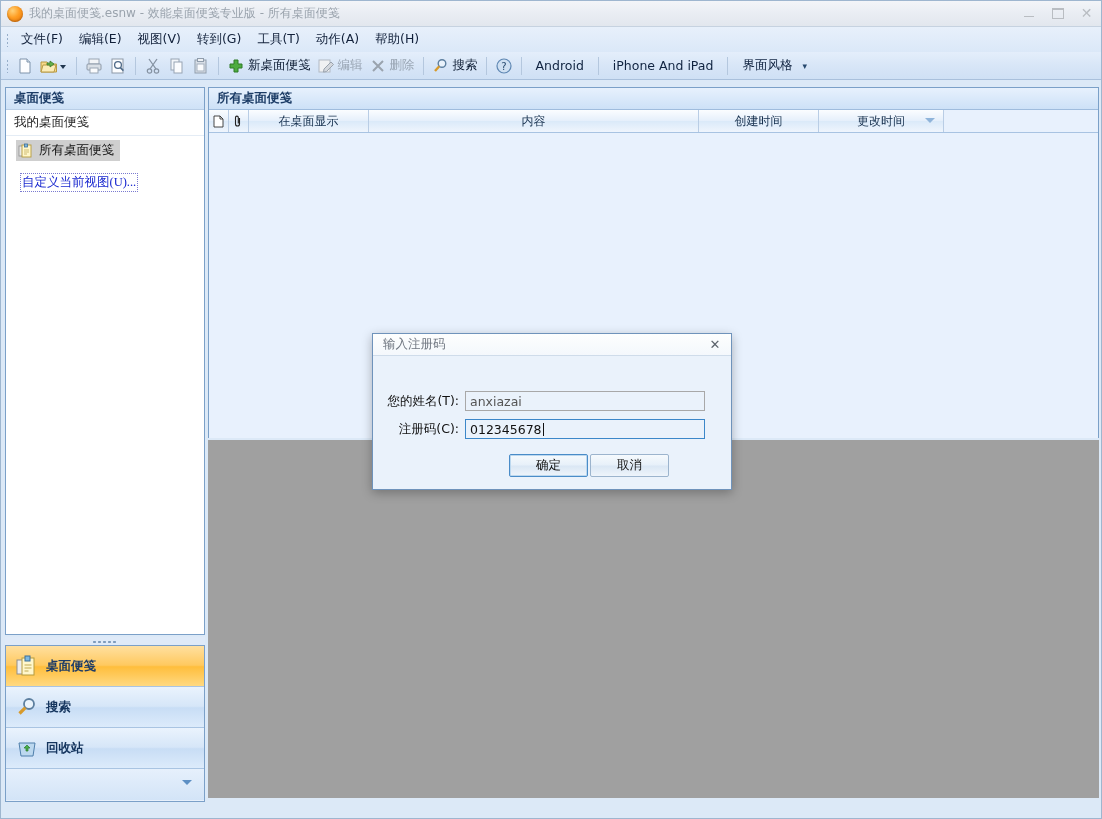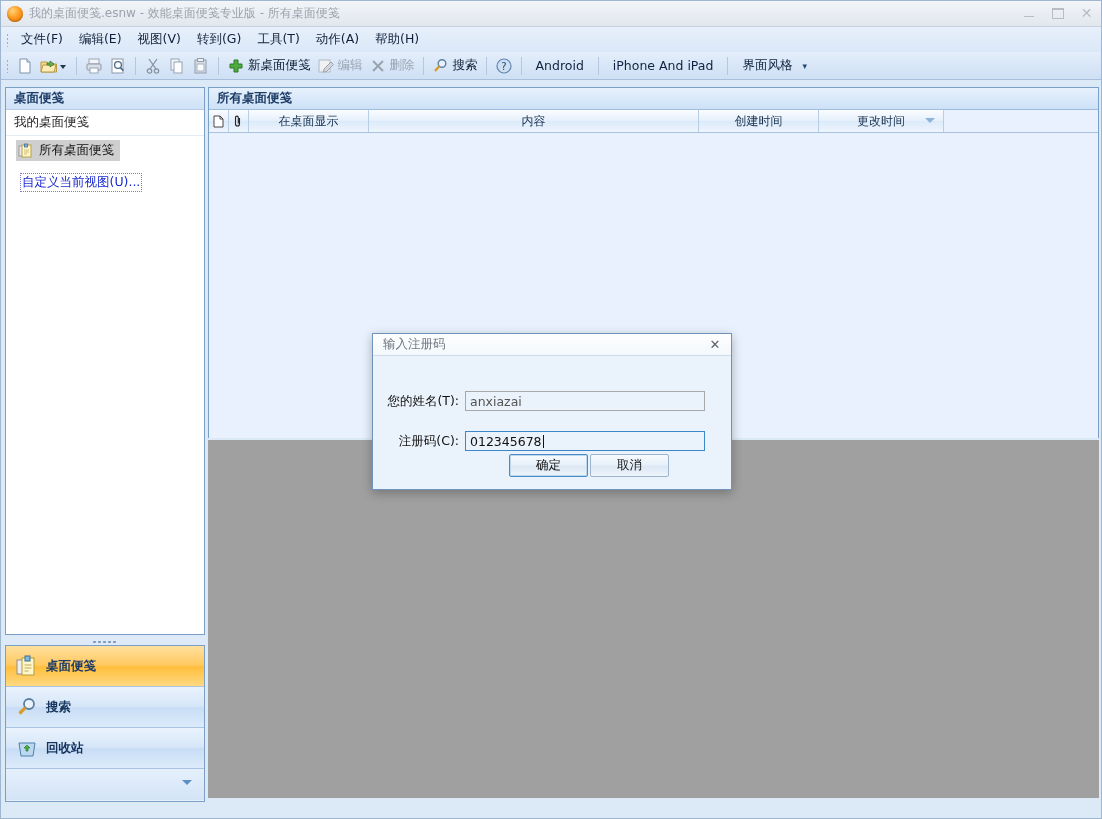--- a/index.html
+++ b/index.html
@@ -103,21 +103,21 @@
     border-bottom: 1px solid #e4ecf5;
   }
   .tree-item {
     display: flex; align-items: center; gap: 5px;
     margin: 4px 0 0 10px; padding: 2px 6px 2px 2px;
     width: fit-content; font-size: 12.5px; color: #111;
   }
   .tree-item.selected { background: #cfcfcf; }
   .tree-link {
     margin: 12px 0 0 14px; font-size: 12.5px; color: #1a29cf;
-    border: 1px dotted #7a7ad0; display: inline-block; padding: 0 1px;
+    border: 1px dotted #7a7ad0; display: inline-block; padding: 0 1px; font-family: Liberation Serif, serif;
   }
 
   .splitter-dots {
     position: absolute; left: 0; top: 550px; width: 200px; height: 9px;
     display: flex; align-items: center; justify-content: center;
     background: #dfeaf8;
   }
   .splitter-dots i {
     display:block; width: 26px; height: 2px;
     background-image: radial-gradient(#7d9bbd 45%, transparent 47%);
@@ -565,21 +565,21 @@
 
     <div class="dlg-body">
 
       <div class="field-row" style="top:34px">
         <span class="field-label">您的姓名(T):</span>
         <span class="field-input name">
           <span>anxiazai</span>
         </span>
       </div>
 
-      <div class="field-row" style="top:74px">
+      <div class="field-row" style="top:62px">
         <span class="field-label">注册码(C):</span>
         <span class="field-input code">
           <span>012345678</span>
           <span class="caret"></span>
         </span>
       </div>
 
       <div class="dlg-buttons">
         <div class="dlg-btn default">确定</div>
         <div class="dlg-btn">取消</div>

